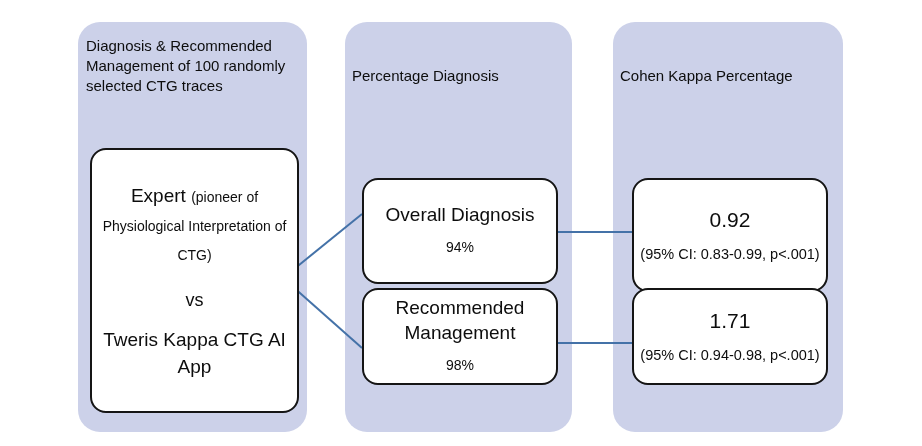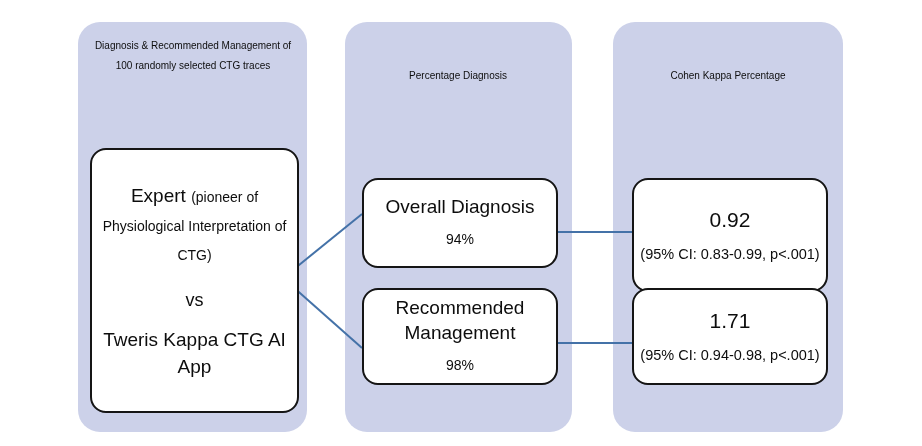--- a/index.html
+++ b/index.html
@@ -30,22 +30,22 @@
     background: #ccd1e9;
     border-radius: 22px;
   }
   #panel-left   { left: 78px;  top: 22px; width: 229px; height: 410px; }
   #panel-middle { left: 345px; top: 22px; width: 227px; height: 410px; }
   #panel-right  { left: 613px; top: 22px; width: 230px; height: 410px; }
 
   
   .panel-header {
     position: absolute;
-    text-align: center;
-    font-size: 10px;
+    text-align: left;
+    font-size: 15px;
     line-height: 20px;
     color: #0d0d0d;
     white-space: pre-line;
   }
   #header-left   { left: 86px;  top: 36px;  width: 214px; }
   #header-middle { left: 352px; top: 66px;  width: 212px; }
   #header-right  { left: 620px; top: 66px;  width: 216px; }
 
   
   .card {
@@ -75,21 +75,21 @@
     text-align: center;
     line-height: 27px;
   }
   #cmp-expert { font-size: 19px; margin-bottom: 2px; }
   #cmp-expert .small-note { font-size: 14px; }
   #cmp-vs  { font-size: 18px; margin: 16px 0 12px 0; }
   #cmp-app { font-size: 19px; }
 
   
   #card-overall-diagnosis {
-    left: 362px; top: 178px; width: 196px; height: 90px;
+    left: 362px; top: 178px; width: 196px; height: 106px;
   }
   #card-recommended-management {
     left: 362px; top: 288px; width: 196px; height: 97px;
   }
   .agree-title {
     font-size: 19px;
     line-height: 25px;
   }
   .agree-value {
     font-size: 14px;

